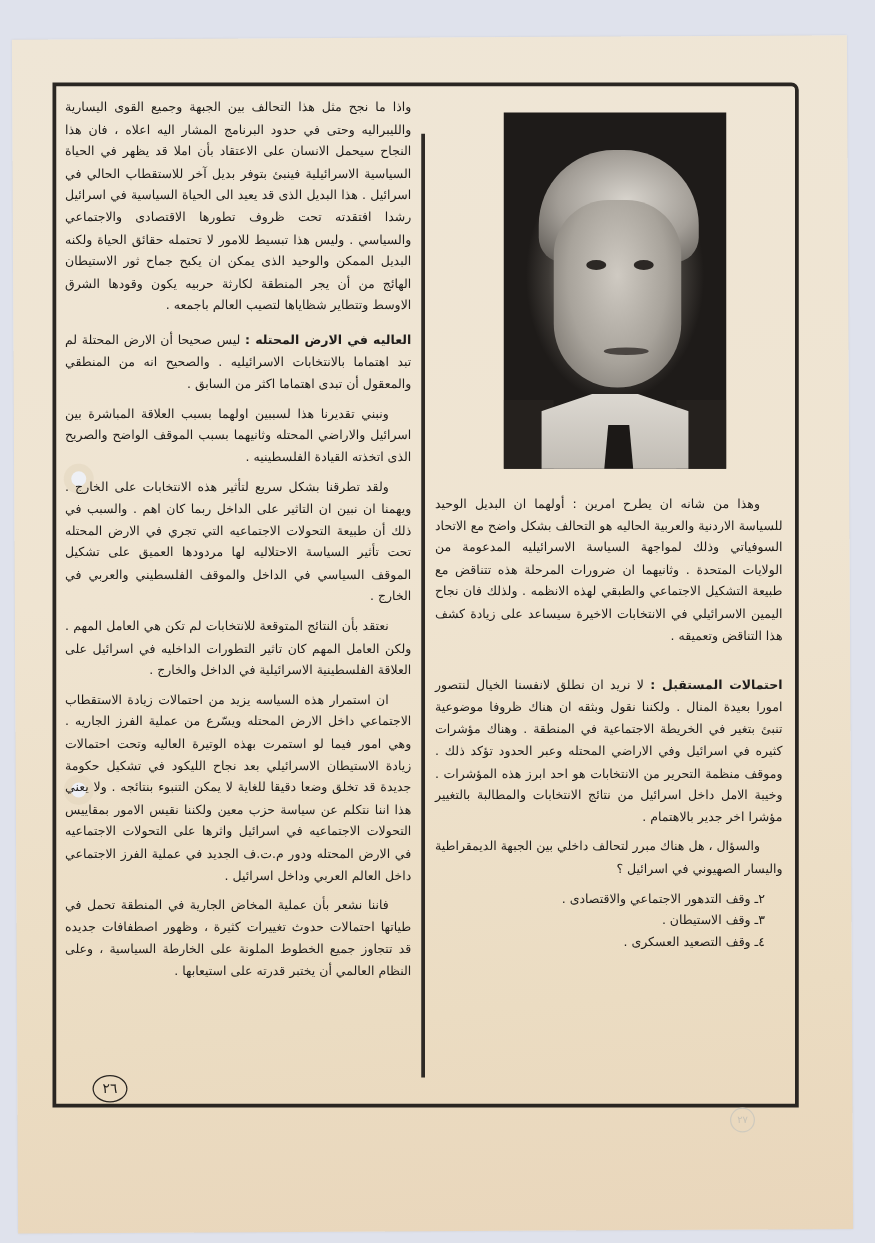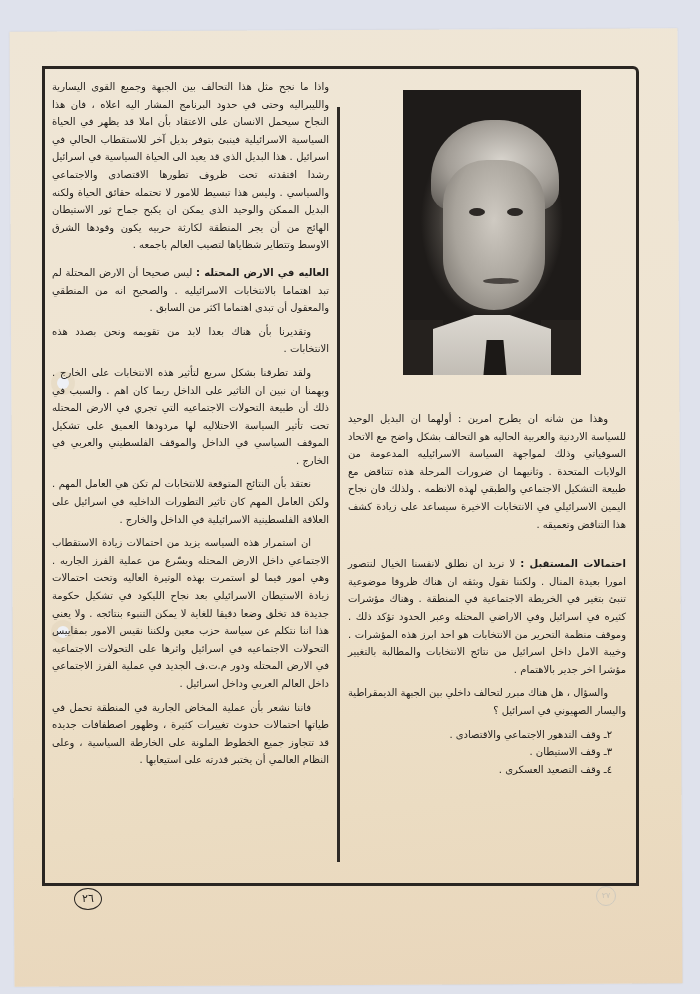--- a/index.html
+++ b/index.html
@@ -27,21 +27,21 @@
     }
     .col {
       position: absolute; direction: rtl; text-align: justify;
       color: #1f1c19; font-size: 10px; line-height: 17.6px;
     }
     .col p { margin: 0 0 6px 0; text-indent: 18px; }
     .col p.nb { text-indent: 0; }
     .col p.gap { margin-top: 10px; }
     .col .head { font-weight: bold; }
     .left-col { left: 52px; top: 78px; width: 277px; }
-    .right-col { left: 348px; top: 410px; width: 278px; }
+    .right-col { left: 348px; top: 395px; width: 278px; }
     .right-col ol { list-style: none; margin: 0; padding: 0 14px 0 0; }
     .right-col li { margin: 0; }
     .photo {
       position: absolute; left: 403px; top: 90px; width: 178px; height: 285px;
       background: radial-gradient(ellipse 40% 35% at 50% 46%, #bfb9b0 0%, #8d8780 40%, #3e3a36 75%, #1e1b19 100%);
       overflow: hidden;
     }
     .photo .hair {
       position: absolute; left: 28px; top: 30px; width: 128px; height: 90px;
       border-radius: 60px 60px 20px 20px;
@@ -61,27 +61,27 @@
       clip-path: polygon(0 20%, 35% 0, 65% 0, 100% 20%, 100% 100%, 0 100%);
     }
     .photo .tie {
       position: absolute; left: 80px; top: 250px; width: 24px; height: 40px;
       background: #1c1917;
       clip-path: polygon(15% 0, 85% 0, 100% 100%, 0 100%);
     }
     .photo .jacket-l, .photo .jacket-r { position: absolute; top: 230px; width: 40px; height: 70px; background: #25211e; }
     .photo .jacket-l { left: 0; } .photo .jacket-r { right: 0; }
     .page-num {
-      position: absolute; left: 74px; top: 888px; width: 26px; height: 20px;
+      position: absolute; left: 74px; top: 860px; width: 26px; height: 20px;
       border: 1.5px solid #2a2622; border-radius: 50%;
       font-size: 11px; line-height: 20px; text-align: center; color: #1f1c19;
       direction: rtl;
     }
     .ghost-num {
-      position: absolute; left: 596px; top: 886px; width: 18px; height: 18px;
+      position: absolute; left: 584px; top: 886px; width: 18px; height: 18px;
       border: 1px solid #cfcabe; border-radius: 50%;
       font-size: 8px; line-height: 18px; text-align: center; color: #c7c2b6;
     }
     .punch {
       position: absolute; width: 12px; height: 12px; border-radius: 50%;
       background: #eef0f5; box-shadow: 0 0 0 6px rgba(220,205,180,0.35);
     }
     .punch.a { left: 57px; top: 377px; }
     .punch.b { left: 57px; top: 626px; }
   </style>
@@ -95,21 +95,21 @@
 
 <div class="punch a"></div>
 <div class="punch b"></div>
 
 <div class="col left-col">
   <p class="nb">واذا ما نجح مثل هذا التحالف بين الجبهة وجميع القوى اليسارية والليبراليه وحتى في حدود البرنامج المشار اليه اعلاه ، فان هذا النجاح سيحمل الانسان على الاعتقاد بأن املا قد يظهر في الحياة السياسية الاسرائيلية فينبئ بتوفر بديل آخر للاستقطاب الحالي في اسرائيل . هذا البديل الذى قد يعيد الى الحياة السياسية في اسرائيل رشدا افتقدته تحت ظروف تطورها الاقتصادى والاجتماعي والسياسي . وليس هذا تبسيط للامور لا تحتمله حقائق الحياة ولكنه البديل الممكن والوحيد الذى يمكن ان يكبح جماح ثور الاستيطان الهائج من أن يجر المنطقة لكارثة حربيه يكون وقودها الشرق الاوسط وتتطاير شظاياها لتصيب العالم باجمعه .</p>
   <p class="nb gap">
     <span class="head">العاليه في الارض المحتله :</span>
     <span>ليس صحيحا أن الارض المحتلة لم تبد اهتماما بالانتخابات الاسرائيليه . والصحيح انه من المنطقي والمعقول أن تبدى اهتماما اكثر من السابق .</span>
   </p>
-  <p>وتقديرنا بأن هناك بعدا لابد من تقويمه ونحن بصدد هذه الانتخابات .</p>
+  <p>ونبني تقديرنا هذا لسببين اولهما بسبب العلاقة المباشرة بين اسرائيل والاراضي المحتله وثانيهما بسبب الموقف الواضح والصريح الذى اتخذته القيادة الفلسطينيه .</p>
   <p>ولقد تطرقنا بشكل سريع لتأثير هذه الانتخابات على الخارج . ويهمنا ان نبين ان التاثير على الداخل ربما كان اهم . والسبب في ذلك أن طبيعة التحولات الاجتماعيه التي تجري في الارض المحتله تحت تأثير السياسة الاحتلاليه لها مردودها العميق على تشكيل الموقف السياسي في الداخل والموقف الفلسطيني والعربي في الخارج .</p>
   <p>نعتقد بأن النتائج المتوقعة للانتخابات لم تكن هي العامل المهم . ولكن العامل المهم كان تاثير التطورات الداخليه في اسرائيل على العلاقة الفلسطينية الاسرائيلية في الداخل والخارج .</p>
   <p>ان استمرار هذه السياسه يزيد من احتمالات زيادة الاستقطاب الاجتماعي داخل الارض المحتله ويسّرع من عملية الفرز الجاريه . وهي امور فيما لو استمرت بهذه الوتيرة العاليه وتحت احتمالات زيادة الاستيطان الاسرائيلي بعد نجاح الليكود في تشكيل حكومة جديدة قد تخلق وضعا دقيقا للغاية لا يمكن التنبوء بنتائجه . ولا يعني هذا اننا نتكلم عن سياسة حزب معين ولكننا نقيس الامور بمقاييس التحولات الاجتماعيه في اسرائيل واثرها على التحولات الاجتماعيه في الارض المحتله ودور م.ت.ف الجديد في عملية الفرز الاجتماعي داخل العالم العربي وداخل اسرائيل .</p>
   <p>فاننا نشعر بأن عملية المخاض الجارية في المنطقة تحمل في طياتها احتمالات حدوث تغييرات كثيرة ، وظهور اصطفافات جديده قد تتجاوز جميع الخطوط الملونة على الخارطة السياسية ، وعلى النظام العالمي أن يختبر قدرته على استيعابها .</p>
 </div>
 
 <div class="photo" title="Portrait of a man in suit and tie">
   <div class="jacket-l"></div>
   <div class="jacket-r"></div>
   <div class="collar"></div>

